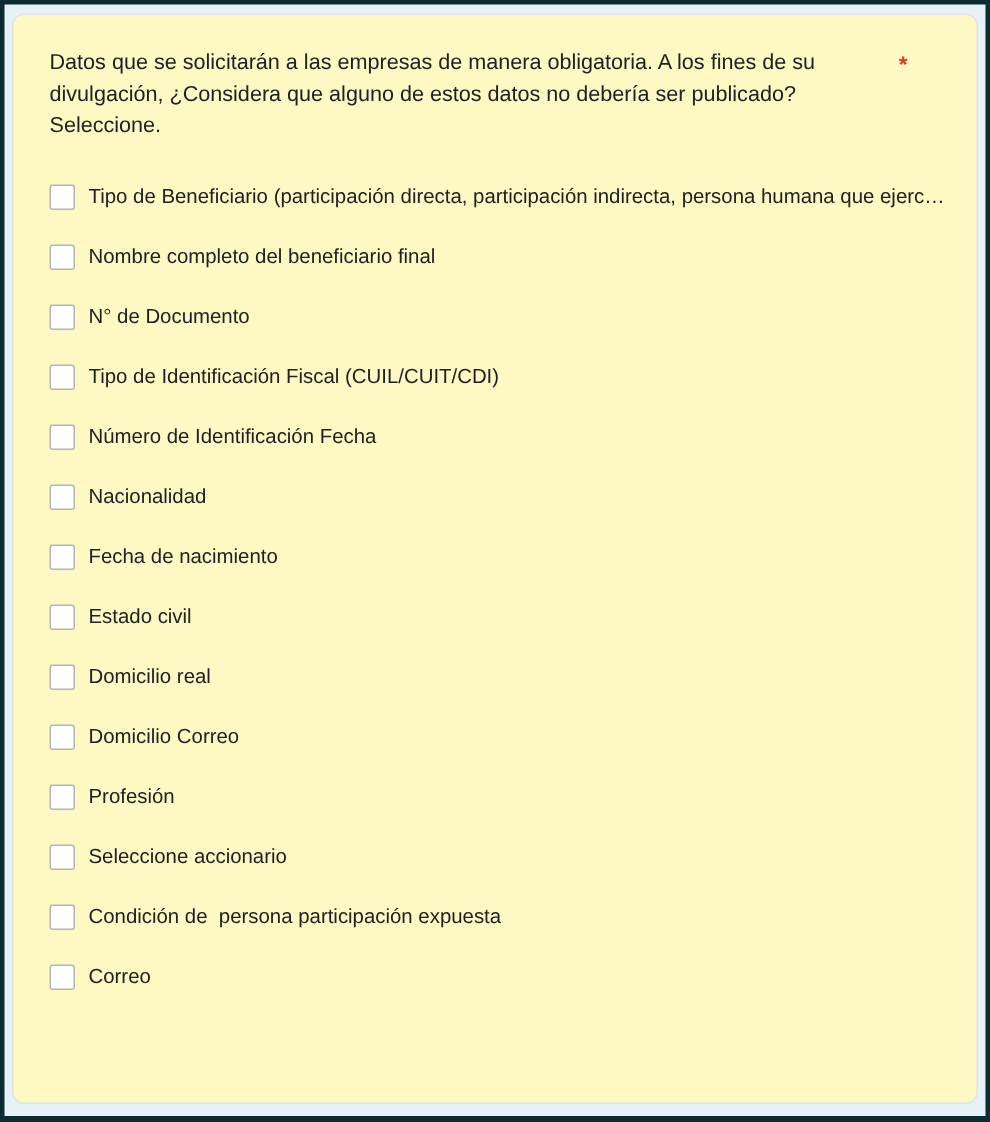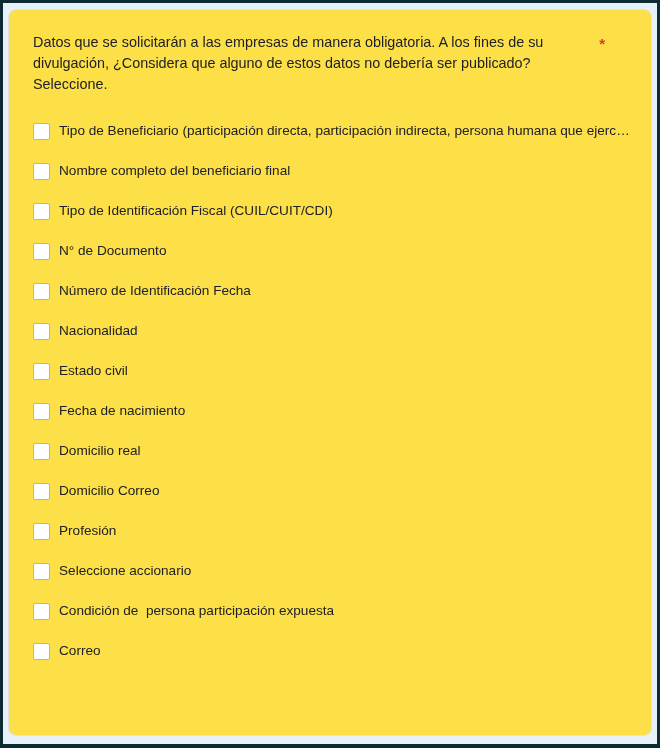--- a/index.html
+++ b/index.html
@@ -28,21 +28,21 @@
   }
 
   
   .question-card {
     position: absolute;
     left: 5px;
     top: 6px;
     width: 644px;
     height: 727px;
     box-sizing: border-box;
-    background: #fde047;
+    background: #fef9c3;
     border: 1px solid #dfe3e6;
     border-radius: 8px;
     overflow: hidden;
   }
 
   .question-header {
     position: relative;
     padding: 22px 24px 0 24px;
   }
 
@@ -113,41 +113,41 @@
         <div class="option-row">
           <span class="checkbox-box"></span>
           <span class="option-label">Tipo de Beneficiario (participación directa, participación indirecta, persona humana que ejerce el control fi…</span>
         </div>
         <div class="option-row">
           <span class="checkbox-box"></span>
           <span class="option-label">Nombre completo del beneficiario final</span>
         </div>
         <div class="option-row">
           <span class="checkbox-box"></span>
-          <span class="option-label">Tipo de Identificación Fiscal (CUIL/CUIT/CDI)</span>
+          <span class="option-label">N° de Documento</span>
         </div>
         <div class="option-row">
           <span class="checkbox-box"></span>
-          <span class="option-label">N° de Documento</span>
+          <span class="option-label">Tipo de Identificación Fiscal (CUIL/CUIT/CDI)</span>
         </div>
         <div class="option-row">
           <span class="checkbox-box"></span>
           <span class="option-label">Número de Identificación Fecha</span>
         </div>
         <div class="option-row">
           <span class="checkbox-box"></span>
           <span class="option-label">Nacionalidad</span>
         </div>
         <div class="option-row">
           <span class="checkbox-box"></span>
-          <span class="option-label">Estado civil</span>
+          <span class="option-label">Fecha de nacimiento</span>
         </div>
         <div class="option-row">
           <span class="checkbox-box"></span>
-          <span class="option-label">Fecha de nacimiento</span>
+          <span class="option-label">Estado civil</span>
         </div>
         <div class="option-row">
           <span class="checkbox-box"></span>
           <span class="option-label">Domicilio real</span>
         </div>
         <div class="option-row">
           <span class="checkbox-box"></span>
           <span class="option-label">Domicilio Correo</span>
         </div>
         <div class="option-row">

